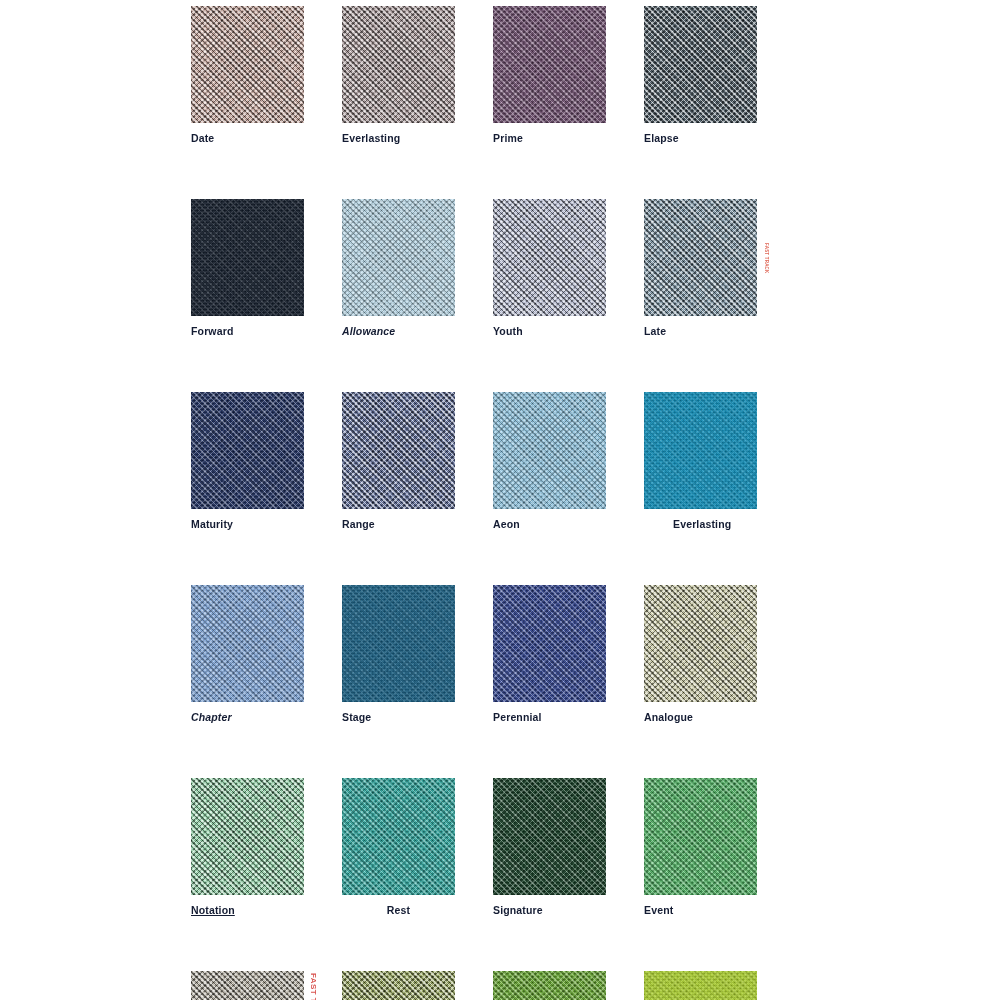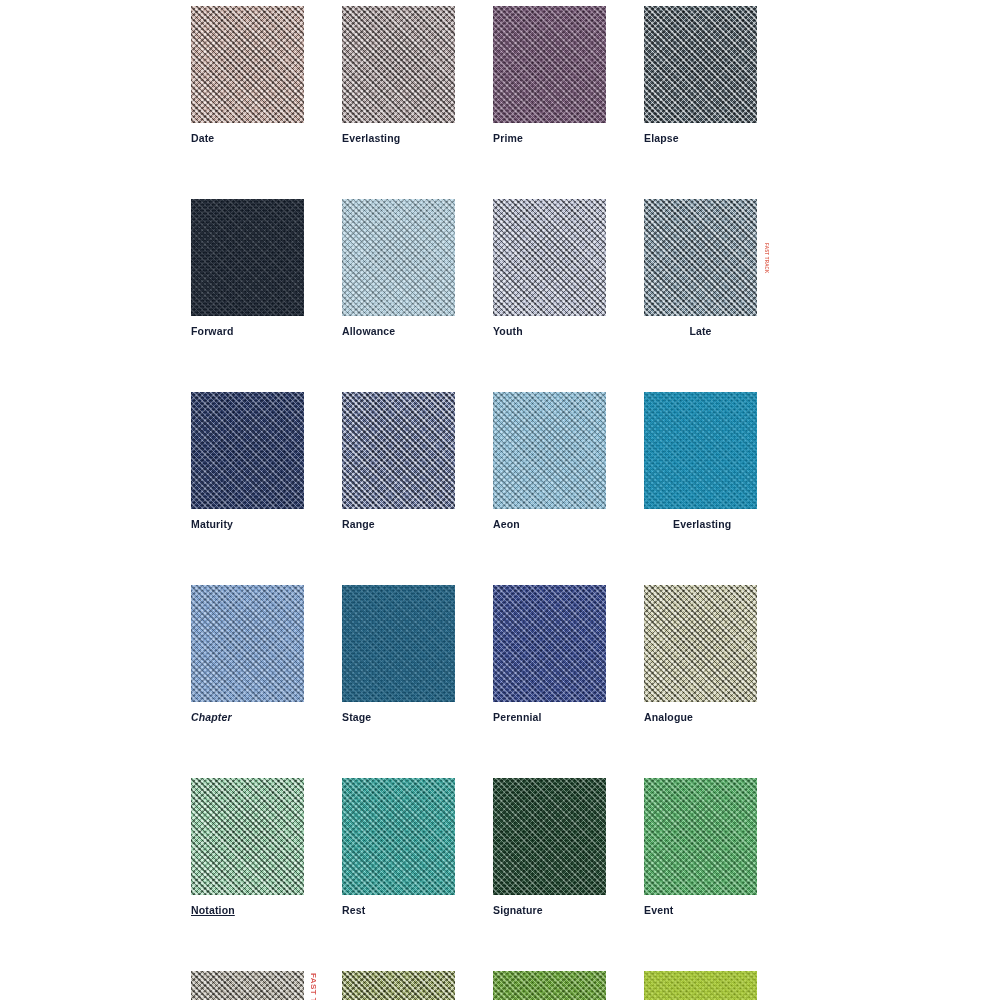--- a/index.html
+++ b/index.html
@@ -186,32 +186,32 @@
     <div class="swatch-cell">
       <div class="swatch-chip melange" title="Elapse" style="background-color: rgb(74, 90, 100);"></div>
       <div class="swatch-label" style="color: rgb(20, 28, 51);">Elapse</div>
     </div>
     <div class="swatch-cell">
       <div class="swatch-chip smooth" title="Forward" style="background-color: rgb(17, 26, 40);"></div>
       <div class="swatch-label" style="color: rgb(20, 28, 51);">Forward</div>
     </div>
     <div class="swatch-cell">
       <div class="swatch-chip" title="Allowance" style="background-color: rgb(180, 212, 228);"></div>
-      <div class="swatch-label" style="color: rgb(20, 28, 51);">Allowance</div>
+      <div class="swatch-label" style="color: rgb(20, 28, 51); font-style: italic;">Allowance</div>
     </div>
     <div class="swatch-cell">
       <div class="swatch-chip melange" title="Youth" style="background-color: rgb(182, 188, 212);"></div>
       <div class="swatch-label" style="color: rgb(20, 28, 51);">Youth</div>
     </div>
     <div class="swatch-cell">
       <div class="swatch-chip melange" title="Late" style="background-color: rgb(125, 151, 168);"></div>
       <div class="fast-track-tag tiny">
         <span>FAST TRACK</span>
       </div>
-      <div class="swatch-label" style="color: rgb(20, 28, 51); text-align: center;">Late</div>
+      <div class="swatch-label" style="color: rgb(20, 28, 51);">Late</div>
     </div>
     <div class="swatch-cell">
       <div class="swatch-chip" title="Maturity" style="background-color: rgb(27, 44, 94);"></div>
       <div class="swatch-label" style="color: rgb(20, 28, 51);">Maturity</div>
     </div>
     <div class="swatch-cell">
       <div class="swatch-chip melange" title="Range" style="background-color: rgb(94, 109, 156);"></div>
       <div class="swatch-label" style="color: rgb(20, 28, 51);">Range</div>
     </div>
     <div class="swatch-cell">
@@ -237,21 +237,21 @@
     <div class="swatch-cell">
       <div class="swatch-chip melange" title="Analogue" style="background-color: rgb(204, 204, 165);"></div>
       <div class="swatch-label" style="color: rgb(20, 28, 51);">Analogue</div>
     </div>
     <div class="swatch-cell">
       <div class="swatch-chip melange" title="Notation" style="background-color: rgb(142, 211, 166);"></div>
       <div class="swatch-label" style="color: rgb(20, 28, 51); text-decoration: underline;">Notation</div>
     </div>
     <div class="swatch-cell">
       <div class="swatch-chip" title="Rest" style="background-color: rgb(41, 163, 154);"></div>
-      <div class="swatch-label" style="color: rgb(20, 28, 51);">Rest</div>
+      <div class="swatch-label" style="color: rgb(20, 28, 51); text-align: center;">Rest</div>
     </div>
     <div class="swatch-cell">
       <div class="swatch-chip" title="Signature" style="background-color: rgb(16, 58, 32);"></div>
       <div class="swatch-label" style="color: rgb(20, 28, 51);">Signature</div>
     </div>
     <div class="swatch-cell">
       <div class="swatch-chip" title="Event" style="background-color: rgb(74, 174, 94);"></div>
       <div class="swatch-label" style="color: rgb(20, 28, 51);">Event</div>
     </div>
     <div class="swatch-cell">

